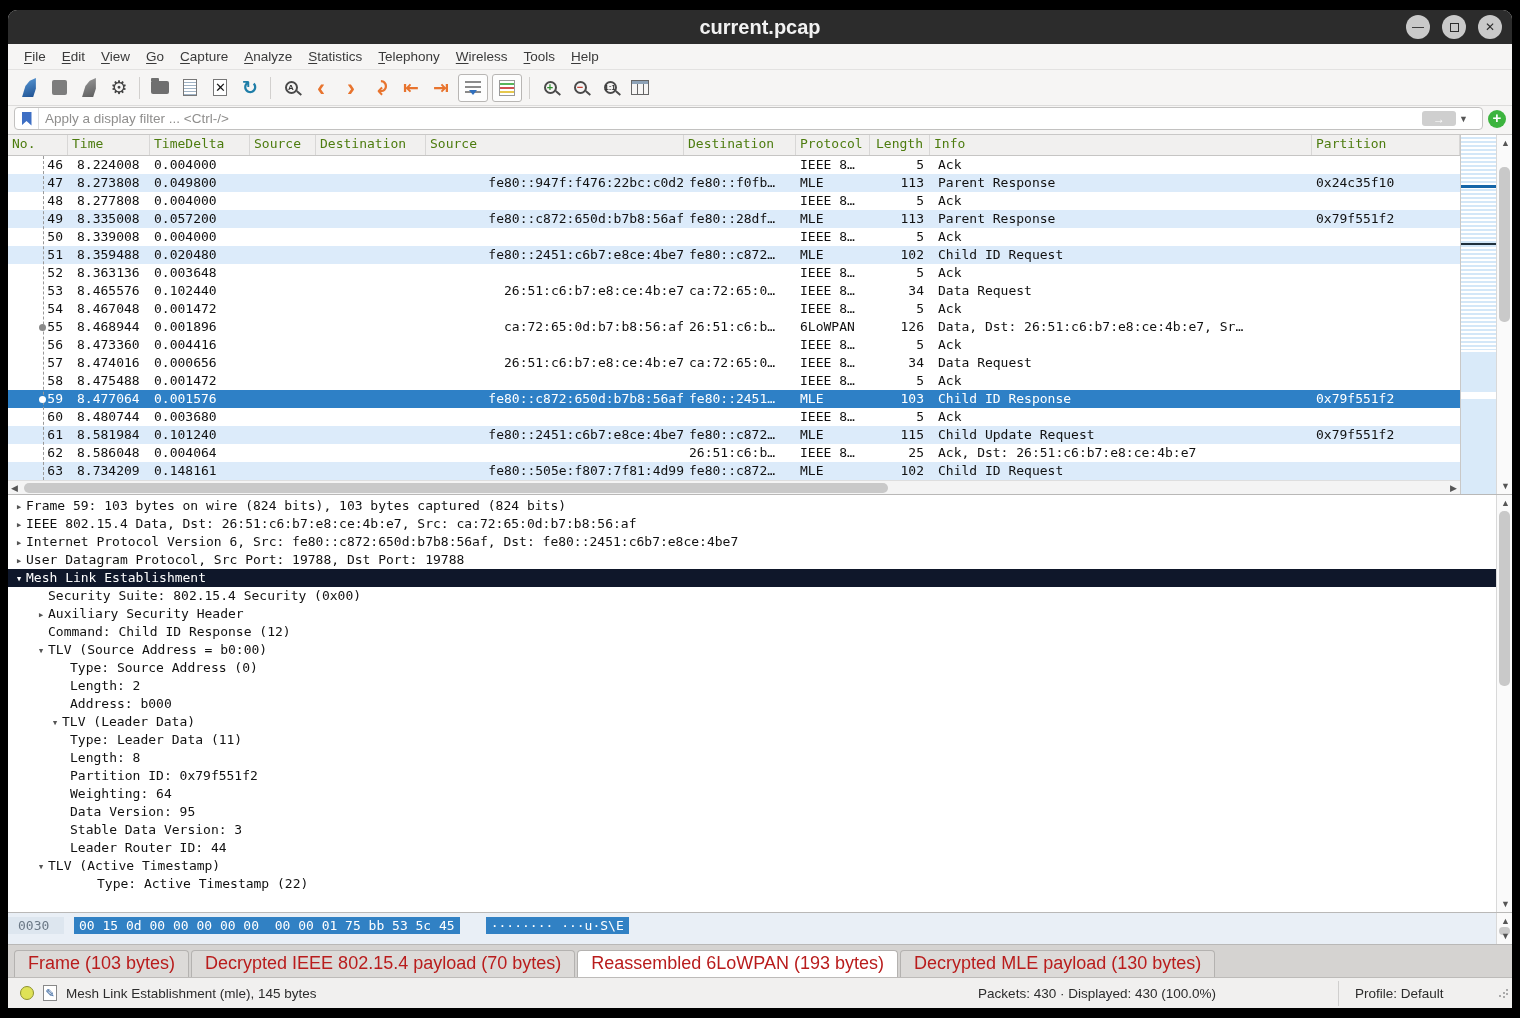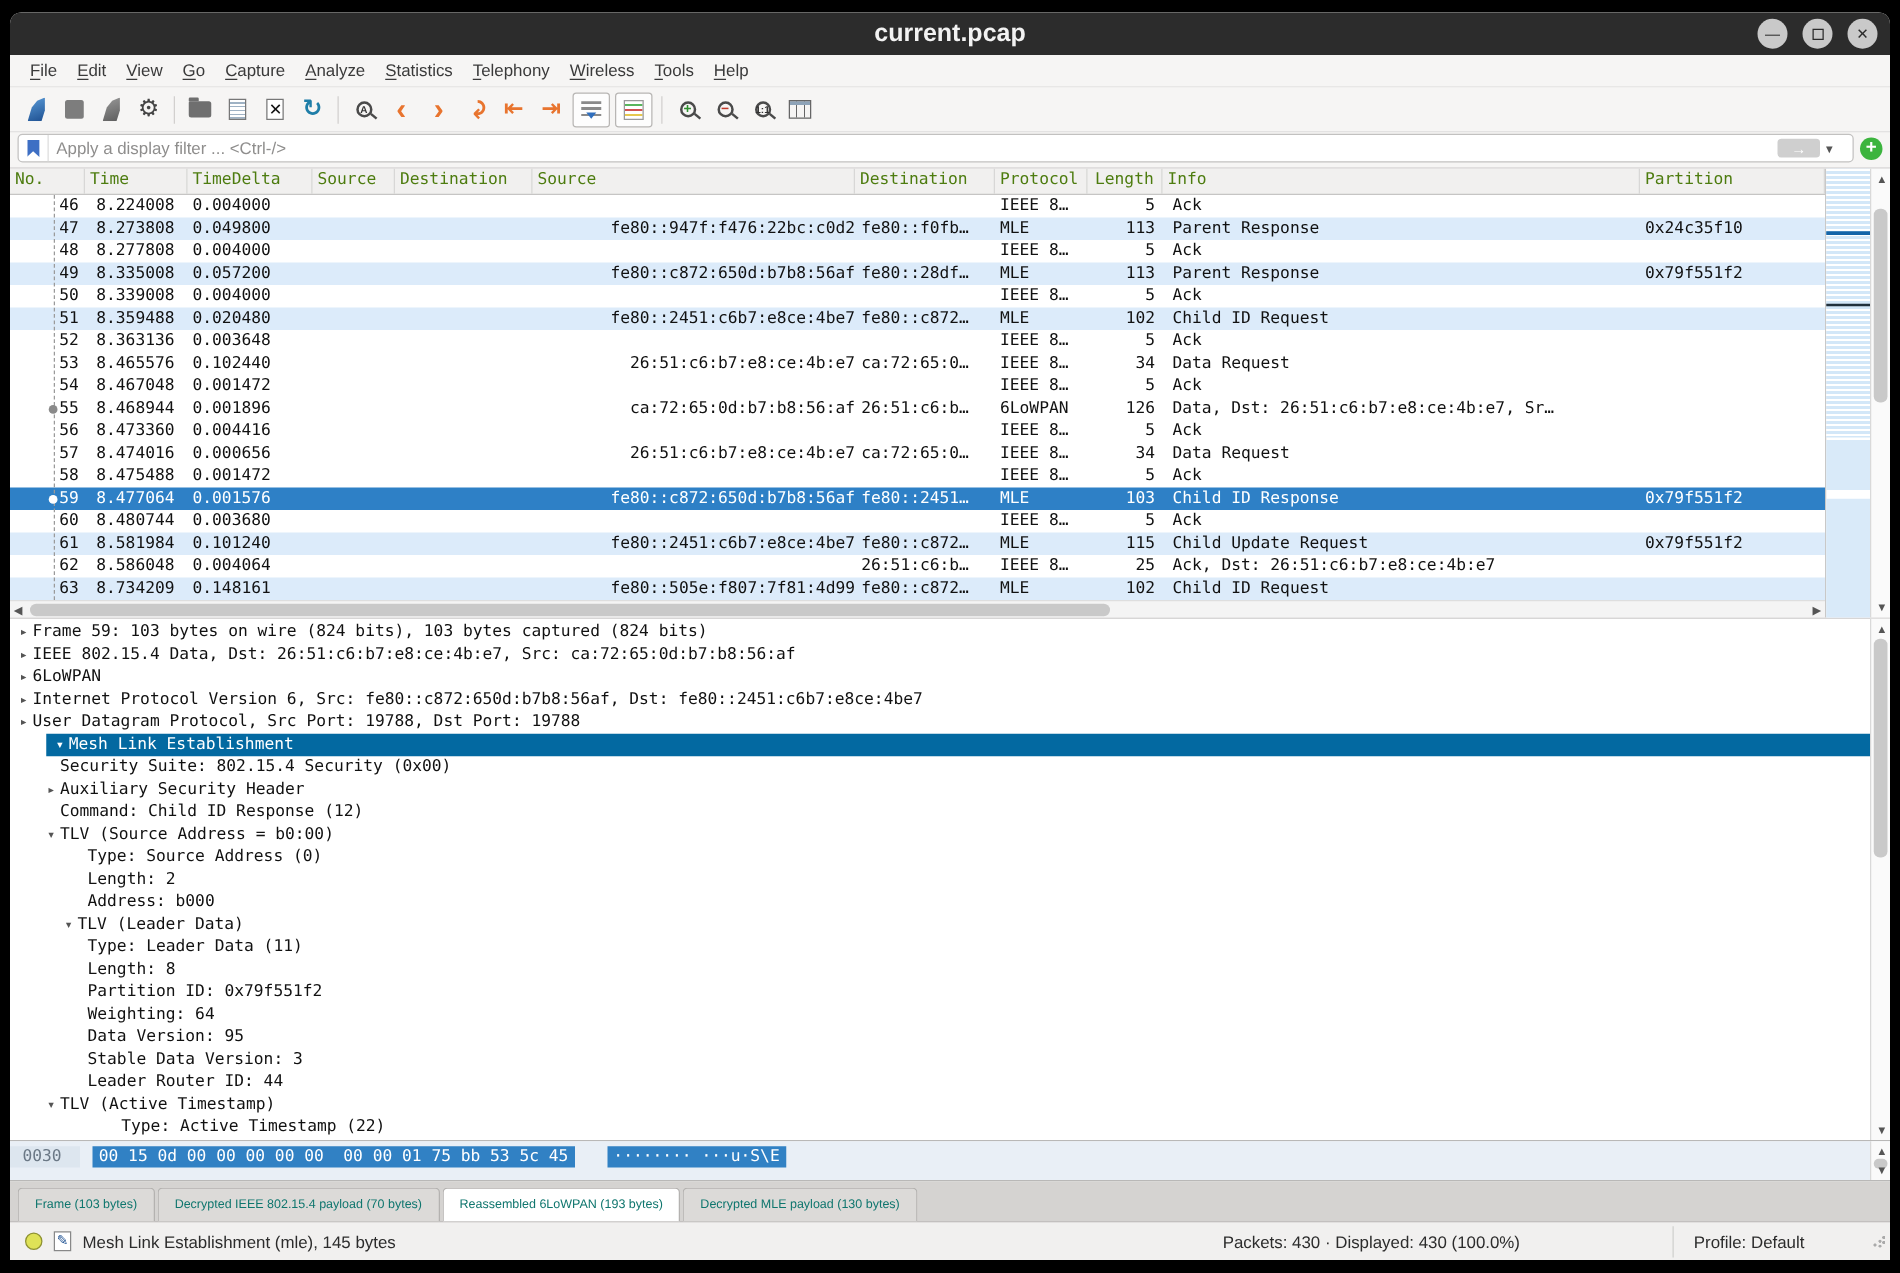--- a/index.html
+++ b/index.html
@@ -124,34 +124,34 @@
   .vscroll .thumb { position:absolute; left:2px; width:11px; background:#c9c9c9; border-radius:5px; }
   .vs-list .thumb { top:9%; height:43%; }
   .vs-det .thumb { top:16px; height:42%; }
   .vs-hex .thumb { top:14px; height:8px; }
 
   
   .details-section { flex:1; display:flex; background:#fff; border-bottom:1px solid #b9b8b7; min-height:0; }
   .details { flex:1; overflow:hidden; font-size:13px; padding-top:2px; }
   .dline { height:18px; line-height:18px; white-space:nowrap; color:#111; position:relative; }
   .dline .arr { display:inline-block; width:14px; text-align:center; color:#555; font-size:11px; }
-  .dline.sel { background:#0369a1; color:#fff;margin-left:29px; }
+  .dline.sel { background:#0f172a; color:#fff; }
   .dline.sel .arr { color:#fff; }
 
   
   .hex-section { flex:0 0 32px; background:#e9eff6; display:flex; border-bottom:1px solid #b9b8b7; }
   .hex-main { flex:1; padding:4px 0 0 0; font-size:13px; white-space:pre; }
   .hex-offset { display:inline-block; width:56px; color:#6b7886; background:#dde6ef; padding:1px 0 1px 10px; }
   .hex-bytes { background:#3181c4; color:#fff; padding:1px 5px; margin-left:10px; }
   .hex-ascii { background:#3181c4; color:#fff; padding:1px 5px; margin-left:26px; }
 
   
   .tabsbar { flex:0 0 33px; background:#d5d3d1; display:flex; align-items:flex-end; padding:3px 0 0 6px; gap:2px;
     border-bottom:1px solid #bdbbb9; }
-  .tab { height:27px; line-height:25px; padding:0 13px; font-size:10px; color:#0f766e;
+  .tab { height:27px; line-height:25px; padding:0 13px; font-size:18px; color:#b91c1c;
     background:#dcdad8; border:1px solid #b4b2b0; border-bottom:none; border-radius:4px 4px 0 0; }
   .tab.active { background:#fff; }
 
   
   .statusbar { flex:0 0 30px; background:#f1f0ef; display:flex; align-items:center; font-size:13.5px; color:#2c2c2c; }
   .st-left { display:flex; align-items:center; gap:9px; padding-left:12px; flex:1; }
   .expert-dot { width:14px; height:14px; border-radius:50%; background:#dfe257; border:1px solid #8e9130; }
   .edit-ic { width:14px; height:16px; background:#fff; border:1px solid #888; font-size:11px; line-height:14px; text-align:center; color:#1c4f90; }
   .st-packets { padding:0 110px 0 0; }
   .st-profile { border-left:1px solid #d0cfce; padding:5px 14px 5px 16px; margin-left:12px; width:160px; }
@@ -552,21 +552,20 @@
       <span class="sb-arrow a-u">▲</span>
       <div class="thumb"></div>
       <span class="sb-arrow a-d">▼</span>
     </div>
   </div>
 
   <div class="details-section">
     <div class="details mono" id="details">
         <div class="dline" style="padding-left: 4px;"><span class="arr">▸</span><span>Frame 59: 103 bytes on wire (824 bits), 103 bytes captured (824 bits)</span></div>
         <div class="dline" style="padding-left: 4px;"><span class="arr">▸</span><span>IEEE 802.15.4 Data, Dst: 26:51:c6:b7:e8:ce:4b:e7, Src: ca:72:65:0d:b7:b8:56:af</span></div>
-        <div class="dline" style="padding-left: 4px;"><span class="arr">▸</span><span>6LoWPAN</span></div>
         <div class="dline" style="padding-left: 4px;"><span class="arr">▸</span><span>Internet Protocol Version 6, Src: fe80::c872:650d:b7b8:56af, Dst: fe80::2451:c6b7:e8ce:4be7</span></div>
         <div class="dline" style="padding-left: 4px;"><span class="arr">▸</span><span>User Datagram Protocol, Src Port: 19788, Dst Port: 19788</span></div>
         <div class="dline sel" style="padding-left: 4px;"><span class="arr">▾</span><span>Mesh Link Establishment</span></div>
         <div class="dline" style="padding-left: 26px;"><span class="arr"></span><span>Security Suite: 802.15.4 Security (0x00)</span></div>
         <div class="dline" style="padding-left: 26px;"><span class="arr">▸</span><span>Auxiliary Security Header</span></div>
         <div class="dline" style="padding-left: 26px;"><span class="arr"></span><span>Command: Child ID Response (12)</span></div>
         <div class="dline" style="padding-left: 26px;"><span class="arr">▾</span><span>TLV (Source Address = b0:00)</span></div>
         <div class="dline" style="padding-left: 48px;"><span class="arr"></span><span>Type: Source Address (0)</span></div>
         <div class="dline" style="padding-left: 48px;"><span class="arr"></span><span>Length: 2</span></div>
         <div class="dline" style="padding-left: 48px;"><span class="arr"></span><span>Address: b000</span></div>

